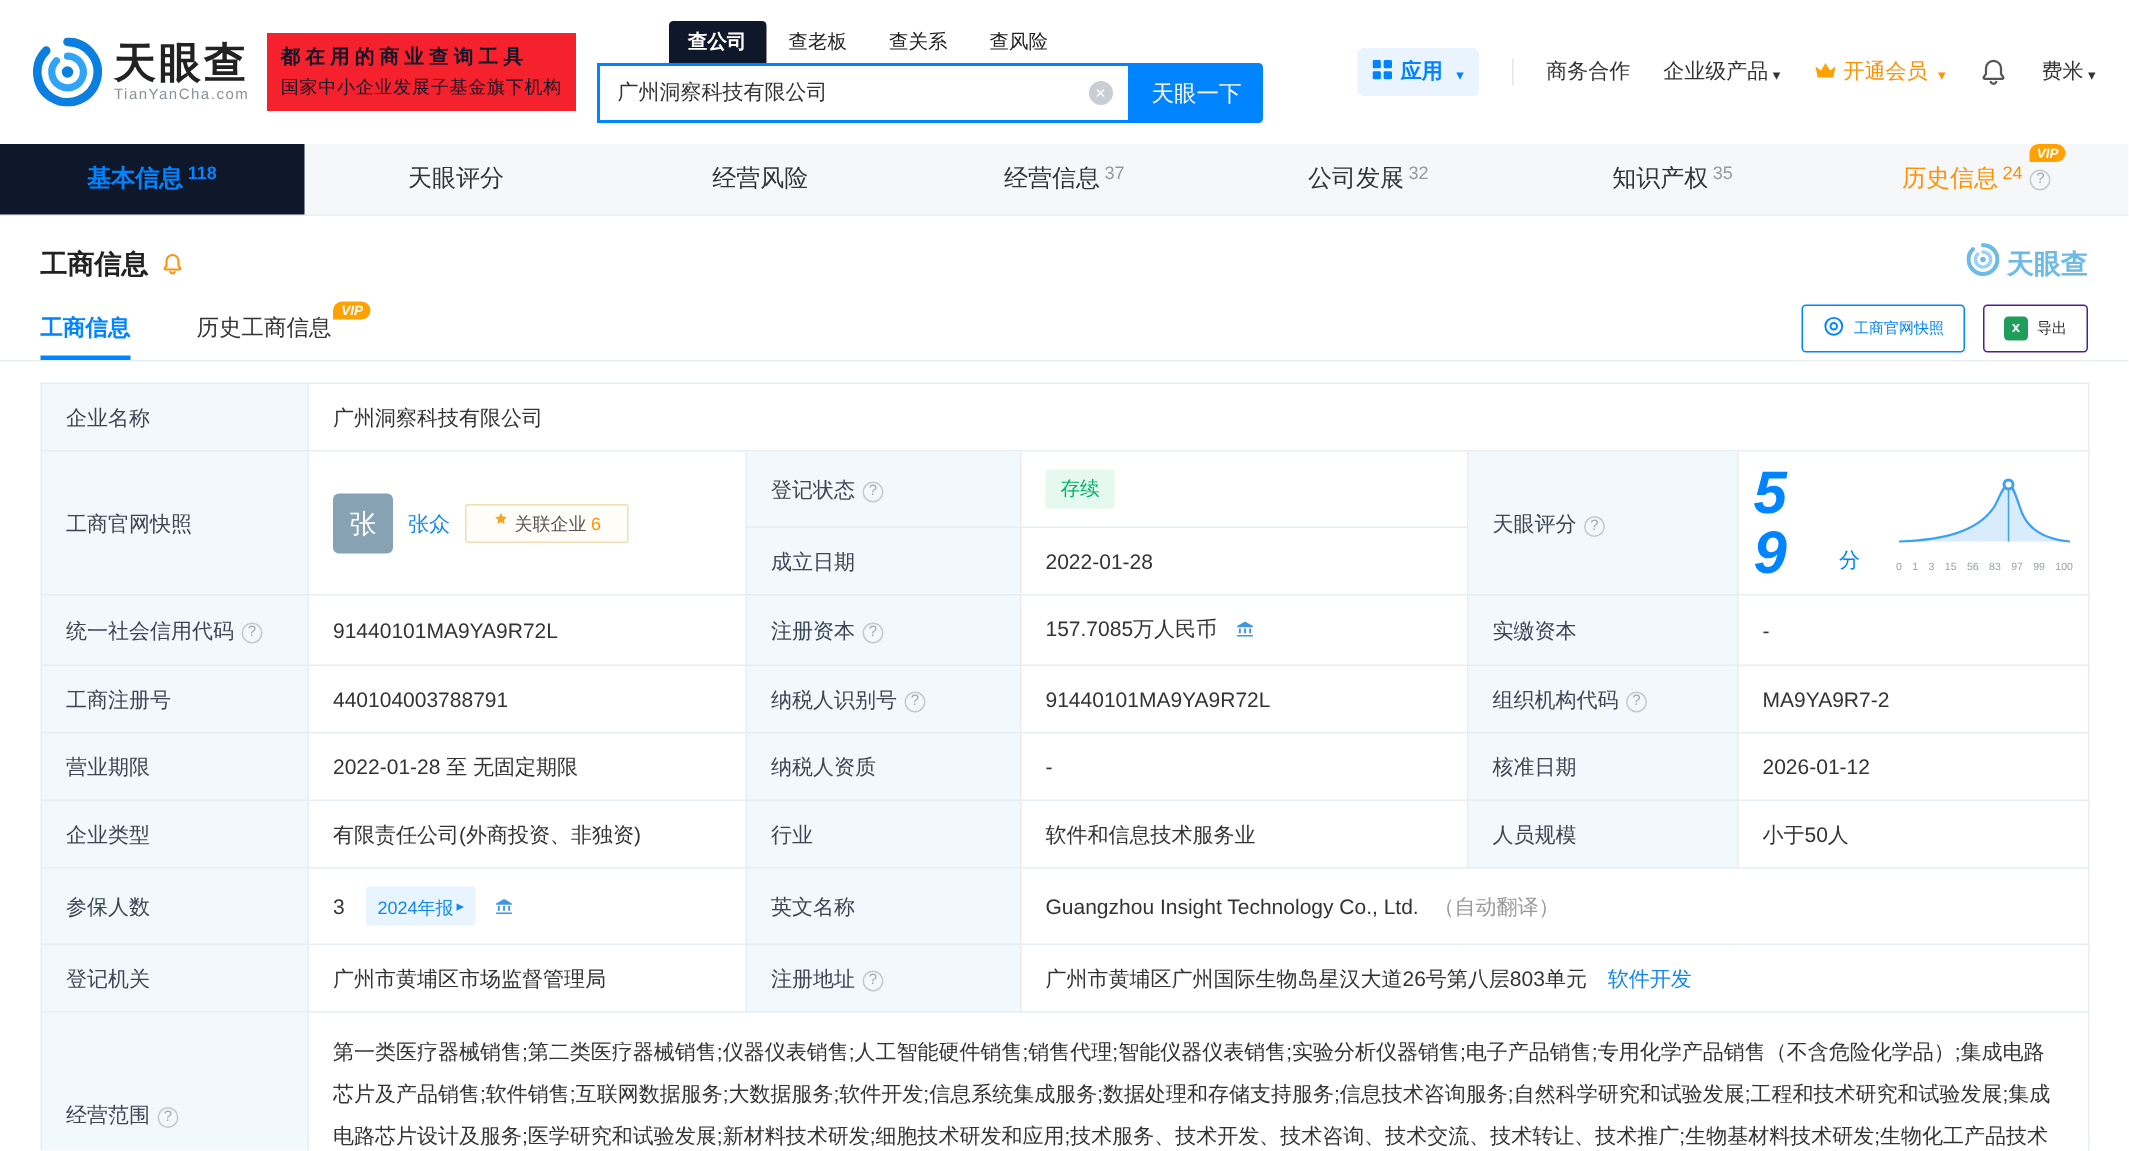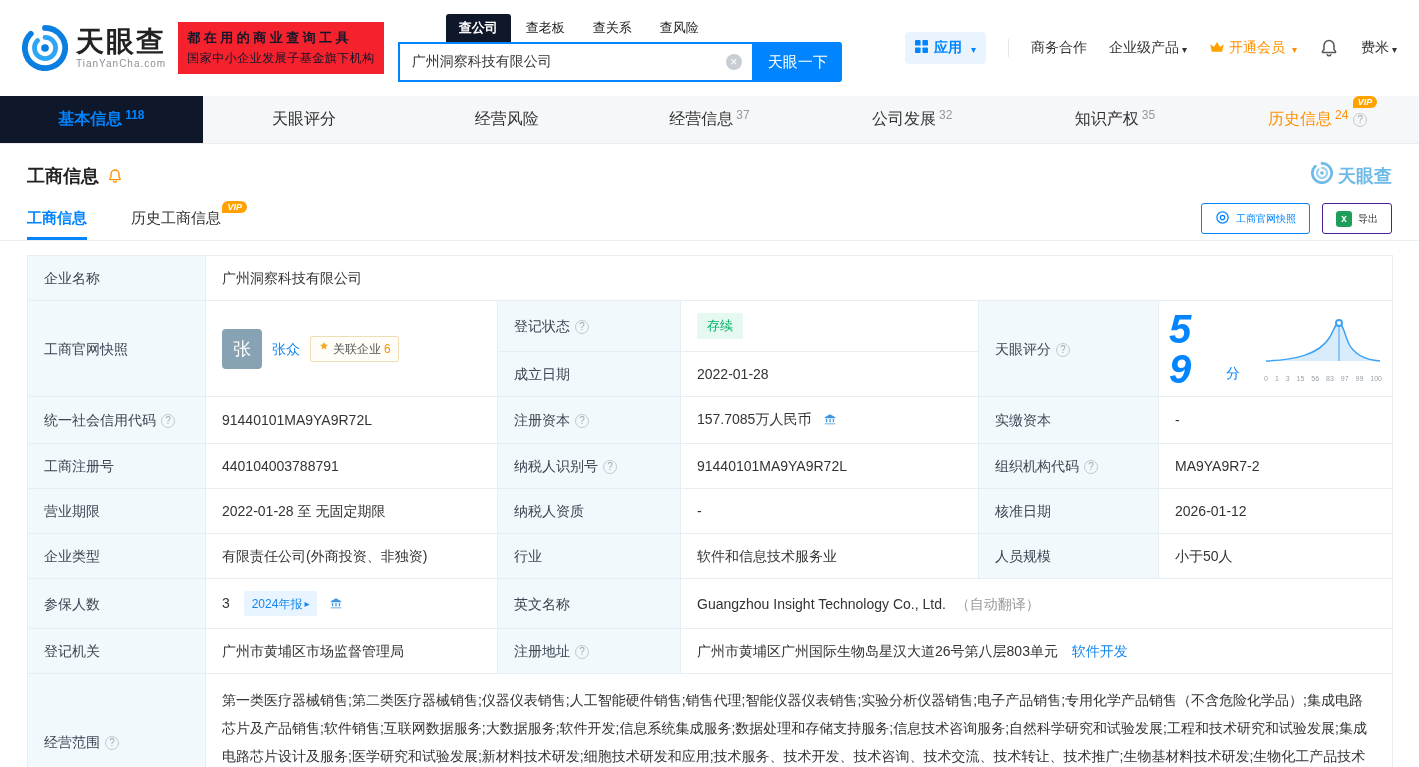--- a/index.html
+++ b/index.html
@@ -80,21 +80,21 @@
   td.lbl { background:#f2f9fd; color:#3c4652; }
   .q-icon { display:inline-block; width:14px; height:14px; border:1px solid #c3c9cf; border-radius:50%;
     font-size:10px; line-height:12px; text-align:center; color:#a2a8ae; margin-left:5px; vertical-align:1px; }
   .q-icon::before { content:"?"; }
 
   .rep-row { display:flex; align-items:center; gap:10px; }
   .avatar { width:40px; height:40px; background:#87a2b3; color:#fff; border-radius:4px; font-size:18px;
     display:flex; align-items:center; justify-content:center; flex:none; }
   .rep-name { color:#1287f0; font-size:14px; }
   .rel-tag { display:inline-flex; align-items:center; gap:3px; border:1px solid #f0ddb4; background:#fffdf7;
-    font-size:12px; color:#555; padding:2px 7px; border-radius:2px; }
+    font-size:12px; color:#555; padding:2px 17px; border-radius:2px; }
   .rel-count { color:#ff9000; }
 
   .status-badge { display:inline-block; background:#e6f9f0; color:#00b368; padding:3px 10px; font-size:13px; border-radius:2px; }
 
   .score-cell { padding:6px 10px !important; }
   .score-wrap { display:flex; align-items:flex-end; gap:24px; }
   .score-num { font-size:40px; font-weight:bold; font-style:italic; color:#0084ff; line-height:1; }
   .score-unit { font-size:14px; color:#0084ff; align-self:flex-end; margin-bottom:6px; }
   .score-chart { width:120px; }
   .ticks { display:flex; justify-content:space-between; font-size:7px; color:#9aa2aa; width:118px; margin-top:1px; }

